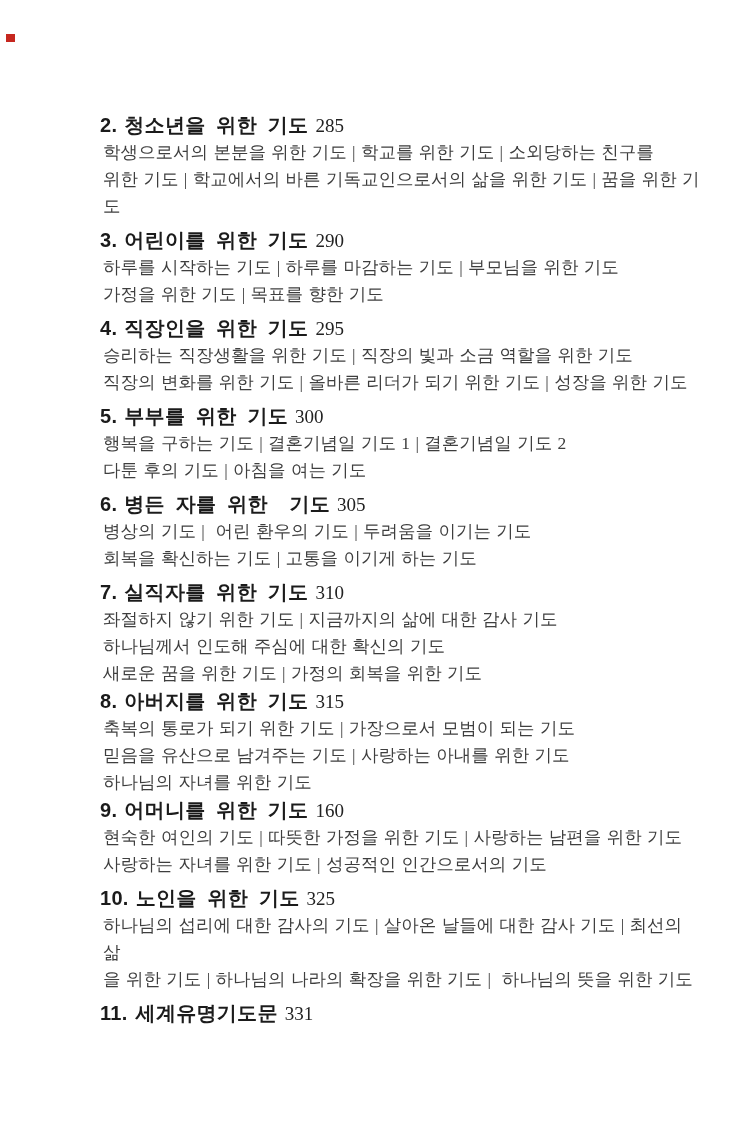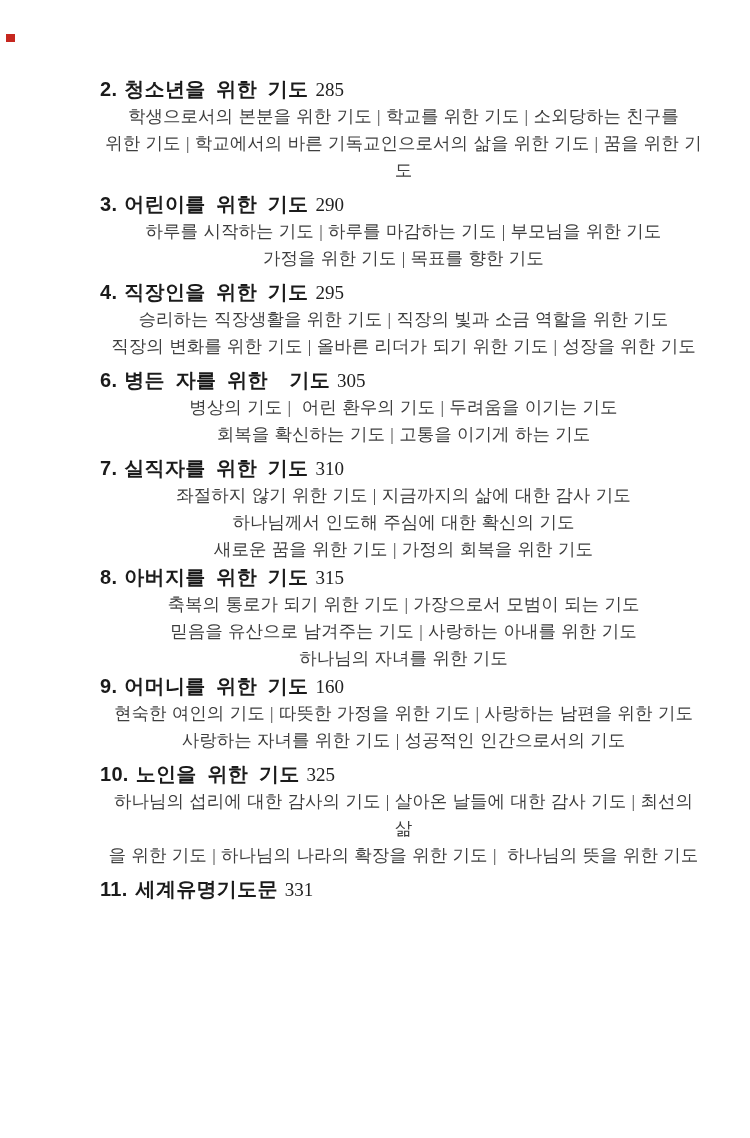--- a/index.html
+++ b/index.html
@@ -16,21 +16,21 @@
   }
   .red-mark {
     position: absolute;
     left: 6px;
     top: 34px;
     width: 9px;
     height: 8px;
     background: #c6271f;
   }
   .content {
-    padding: 76px 46px 0 100px;
+    padding: 112px 46px 0 100px;
   }
   .section {
     margin-bottom: 7px;
   }
   .section.tight {
     margin-bottom: 1px;
   }
   .heading {
     font-family: "Liberation Sans", sans-serif;
     font-weight: bold;
@@ -59,21 +59,20 @@
     word-spacing: 0;
   }
   .body-line {
     font-family: "Liberation Serif", serif;
     font-size: 17.5px;
     line-height: 27px;
     color: #3e3e3e;
     white-space: pre-wrap;
     padding-left: 3px;
     word-spacing: 1px;
-    text-align: center;
   }
 </style>
 </head>
 <body>
 
 <div class="page">
   <div class="red-mark" style="background: rgb(198, 39, 31);"></div>
   <div class="content">
 
     <div class="section">
@@ -93,20 +92,27 @@
     </div>
 
     <div class="section">
       <div class="heading">
         <span class="sec-num">4.</span><span class="sec-title">직장인을 위한 기도</span><span class="sec-page">295</span>
       </div>
       <div class="body-line">승리하는 직장생활을 위한 기도 | 직장의 빛과 소금 역할을 위한 기도</div>
       <div class="body-line">직장의 변화를 위한 기도 | 올바른 리더가 되기 위한 기도 | 성장을 위한 기도</div>
     </div>
 
+    <div class="section">
+      <div class="heading">
+        <span class="sec-num">5.</span><span class="sec-title">부부를 위한 기도</span><span class="sec-page">300</span>
+      </div>
+      <div class="body-line">행복을 구하는 기도 | 결혼기념일 기도 1 | 결혼기념일 기도 2</div>
+      <div class="body-line">다툰 후의 기도 | 아침을 여는 기도</div>
+    </div>
 
     <div class="section">
       <div class="heading">
         <span class="sec-num">6.</span><span class="sec-title">병든 자를 위한  기도</span><span class="sec-page">305</span>
       </div>
       <div class="body-line">병상의 기도 |  어린 환우의 기도 | 두려움을 이기는 기도</div>
       <div class="body-line">회복을 확신하는 기도 | 고통을 이기게 하는 기도</div>
     </div>
 
     <div class="section tight">

